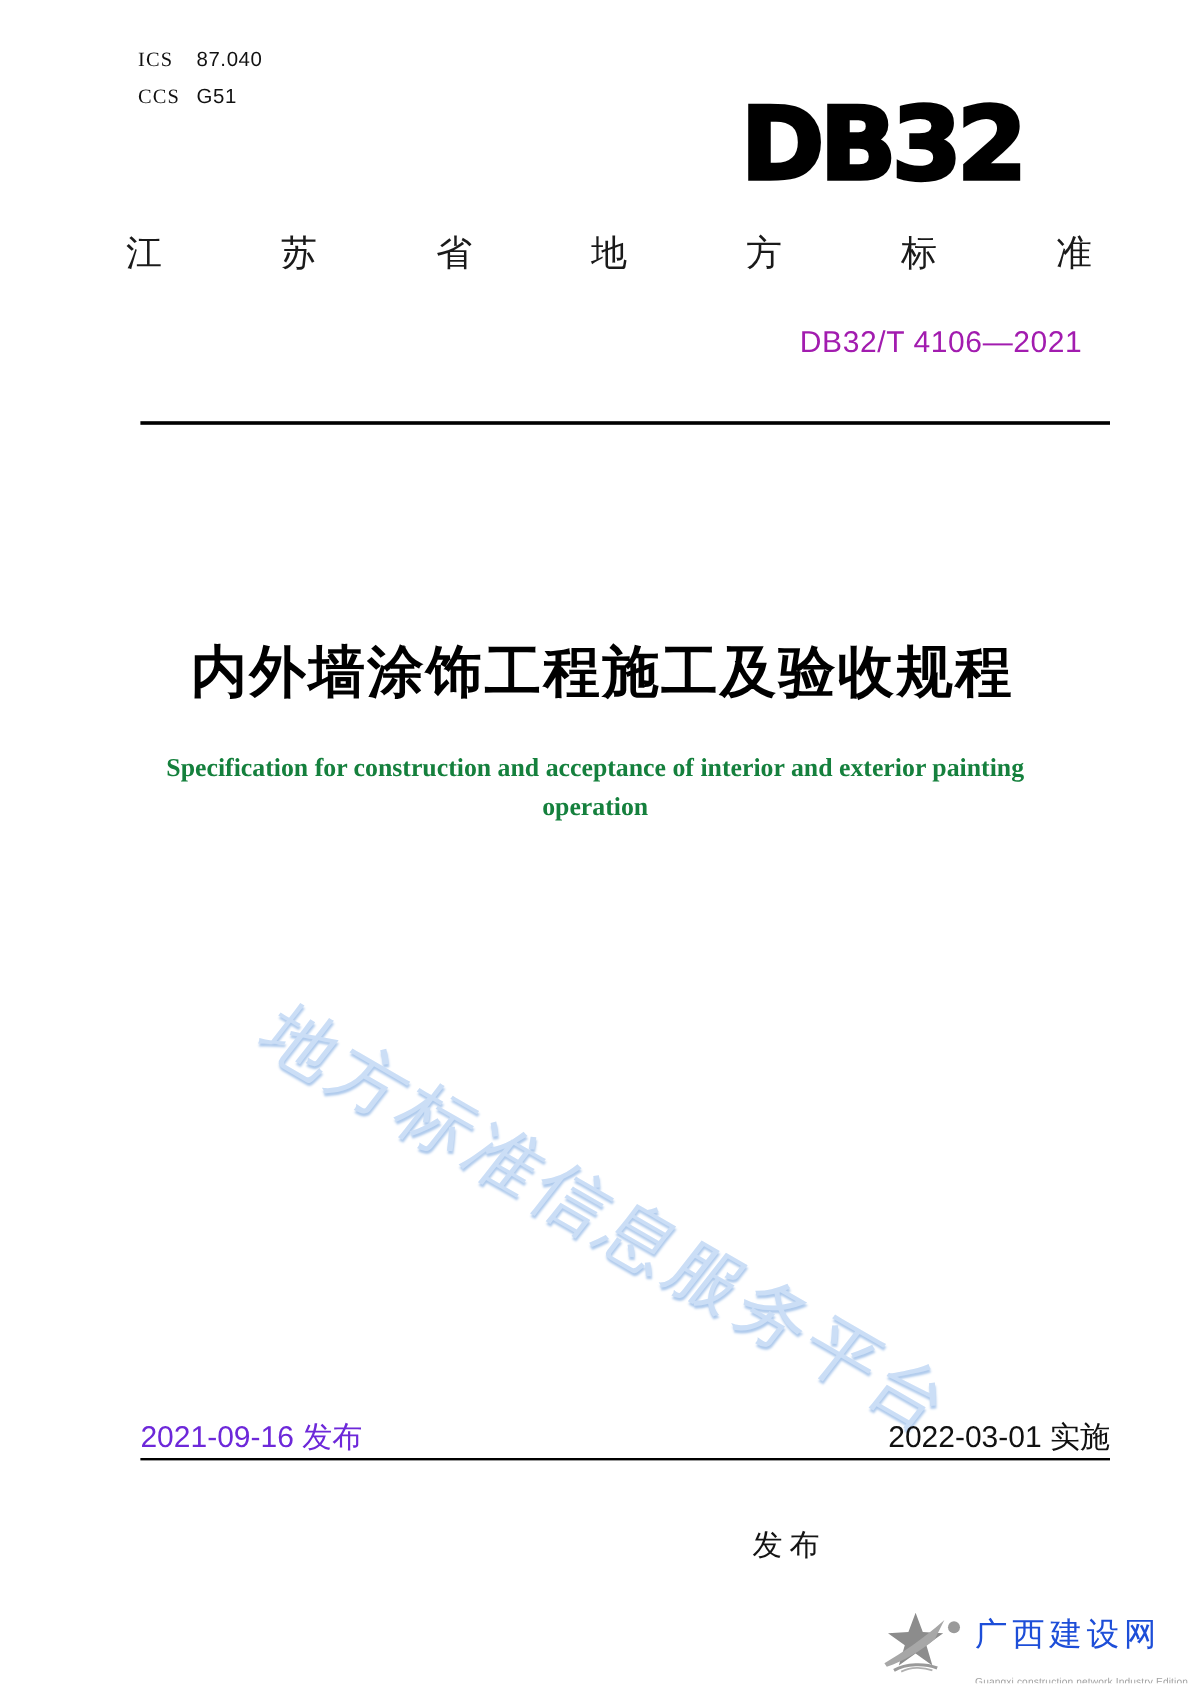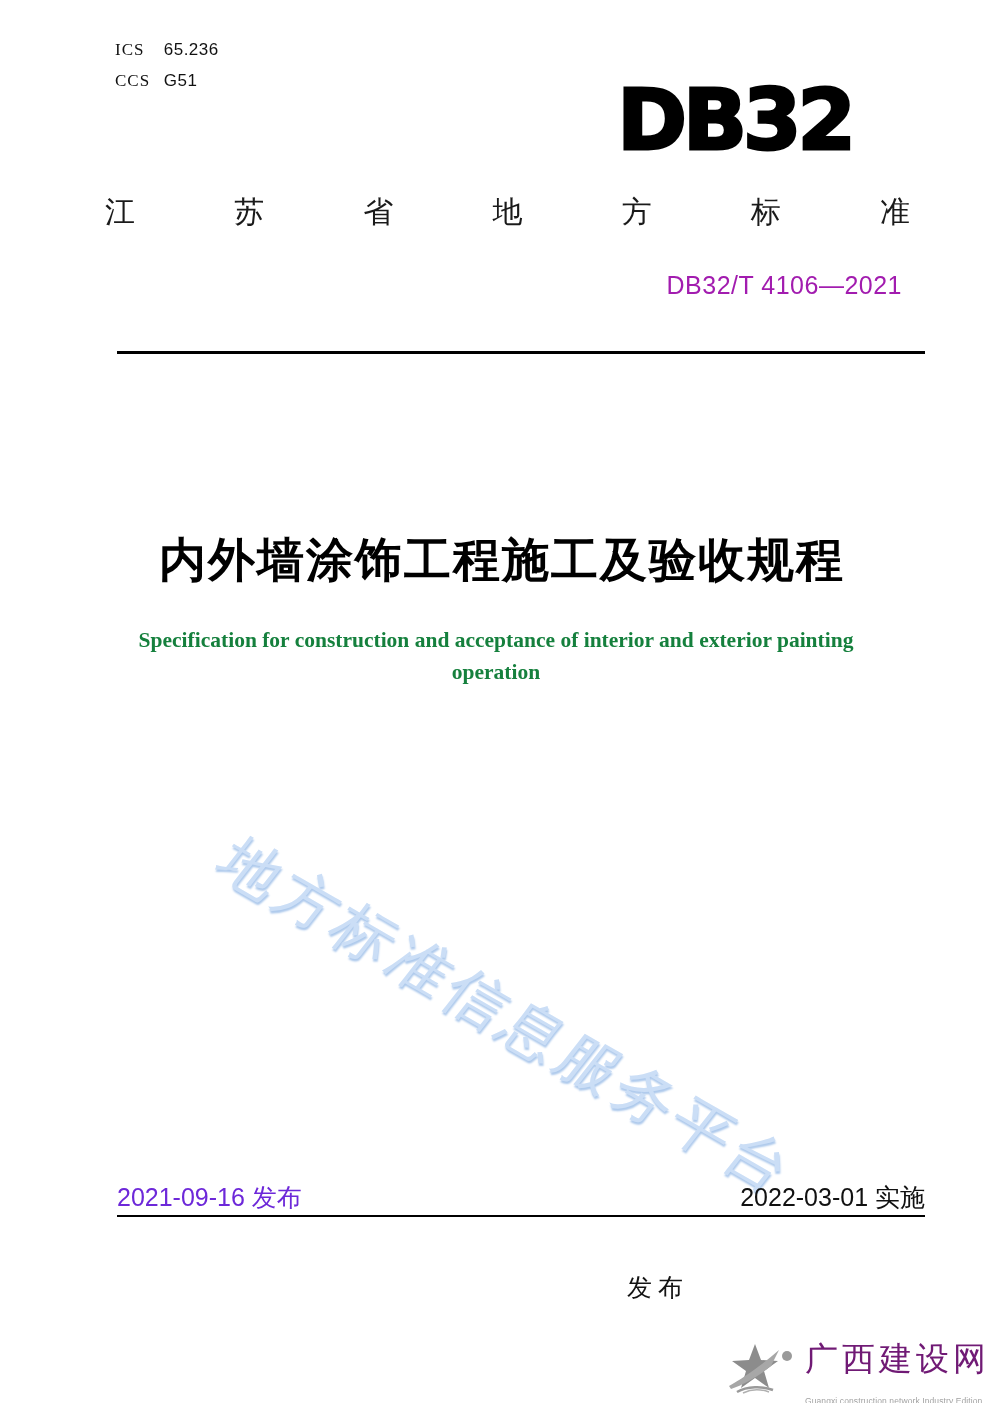--- a/index.html
+++ b/index.html
@@ -67,34 +67,34 @@
 
   
   .publishers { position:absolute; left:300px; top:1254px; font-size:25px; line-height:35px; color:#141414; }
   .publish-label { position:absolute; left:627px; top:1271px; font-size:25px; color:#141414; letter-spacing:6px; }
 
   
   .corner-logo { position:absolute; right:2px; top:1340px; display:flex; align-items:flex-start; }
   .corner-logo svg { display:block; }
   .corner-text { margin-left:4px; margin-top:8px; }
   .corner-cn {
-    font-size:33px; letter-spacing:4px; color:#701a75;
-    font-family:Liberation Mono, monospace; white-space:nowrap; line-height:28px;
+    font-size:27px; letter-spacing:4px; color:#1d4ed8;
+    font-family:Liberation Sans, sans-serif; white-space:nowrap; line-height:28px;
   }
   .corner-en { font-size:8.5px; color:#a2a2a2; margin-top:20px; white-space:nowrap; letter-spacing:0.1px; }
 </style>
 </head>
 <body>
 
 <div class="page">
 
   <div class="codes">
     <div class="code-row">
       <span class="code-label">ICS</span>
-      <span class="code-value">65.236</span>
+      <span class="code-value">87.040</span>
     </div>
     <div class="code-row">
       <span class="code-label">CCS</span>
       <span class="code-value">G51</span>
     </div>
   </div>
 
   <div class="db-logo">DB32</div>
 
   <div class="standard-name">江苏省地方标准</div>

